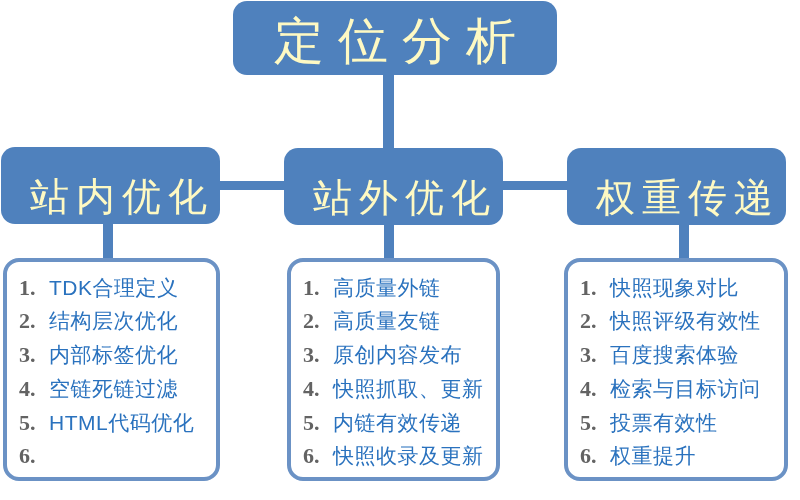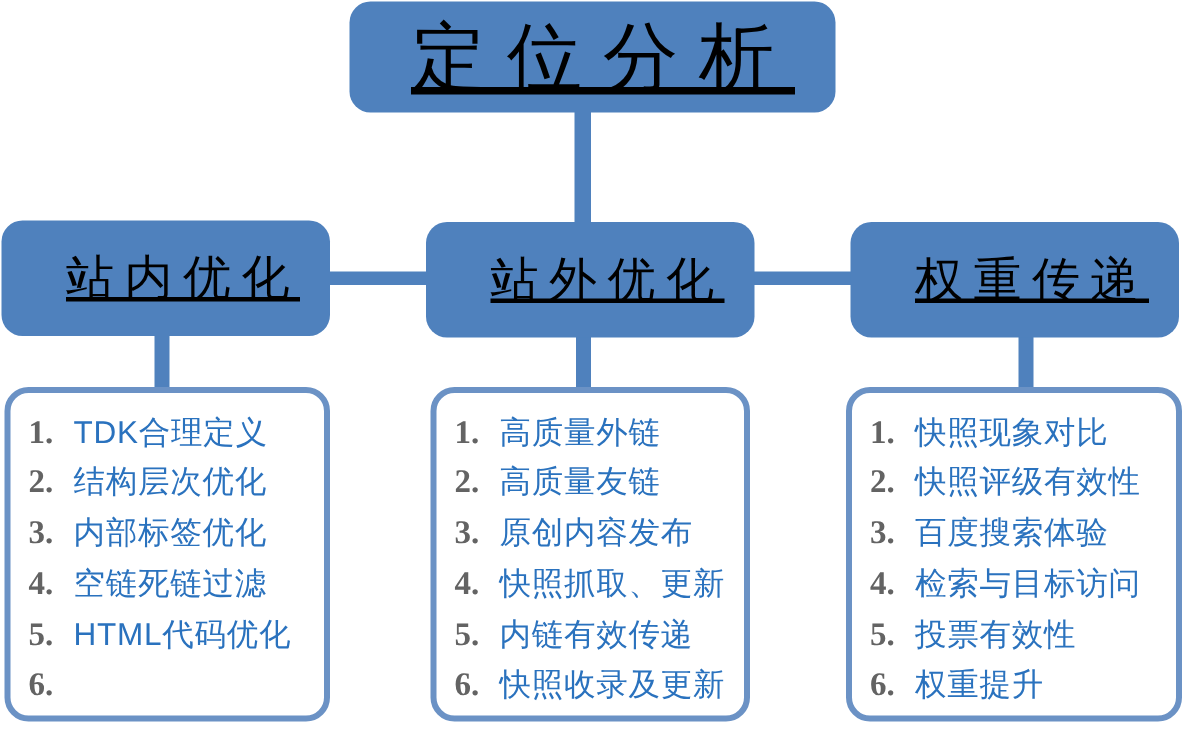--- a/index.html
+++ b/index.html
@@ -2,27 +2,27 @@
 <html><head>
 <meta charset="utf-8">
 <style>
   * { margin:0; padding:0; box-sizing:border-box; }
   html,body { background:#ffffff; }
   #canvas {
     position:relative; width:800px; height:500px; background:#ffffff;
     overflow:hidden; font-family:"Liberation Sans","DejaVu Sans",sans-serif;
   }
   .node {
-    position:absolute; background:#4f81bd; color:#000000;
-    display:flex; align-items:center; justify-content:center;
-    border-radius:14px; white-space:nowrap;text-decoration:underline;
+    position:absolute; background:#4f81bd; color:#fef9c3;
+    display:flex; align-items:flex-end; justify-content:center;
+    border-radius:14px; white-space:nowrap;
   }
   .node .lbl { text-indent:0; }
   #root-node { left:233px; top:1px; width:324px; height:74px; font-size:50px; letter-spacing:14px; padding-left:14px; }
-  .branch-node { top:148px; height:77px; font-size:32px; letter-spacing:7px; padding-left:23px; }
+  .branch-node { top:148px; height:77px; font-size:39px; letter-spacing:7px; padding-left:23px; }
   #branch-onsite  { left:1px;   top:147px; width:219px; }
   #branch-offsite { left:284px; width:219px; }
   #branch-weight  { left:567px; width:219px; }
   .connector { position:absolute; background:#4f81bd; }
   #conn-root-v   { left:383px; top:74px;  width:11px; height:77px; }
   #conn-left-h   { left:219px; top:181px; width:66px; height:9px; }
   #conn-right-h  { left:502px; top:181px; width:66px; height:9px; }
   #conn-onsite-v { left:103px; top:224px; width:10px; height:37px; }
   #conn-offsite-v{ left:384px; top:223px; width:10px; height:38px; }
   #conn-weight-v { left:679px; top:223px; width:10px; height:38px; }

